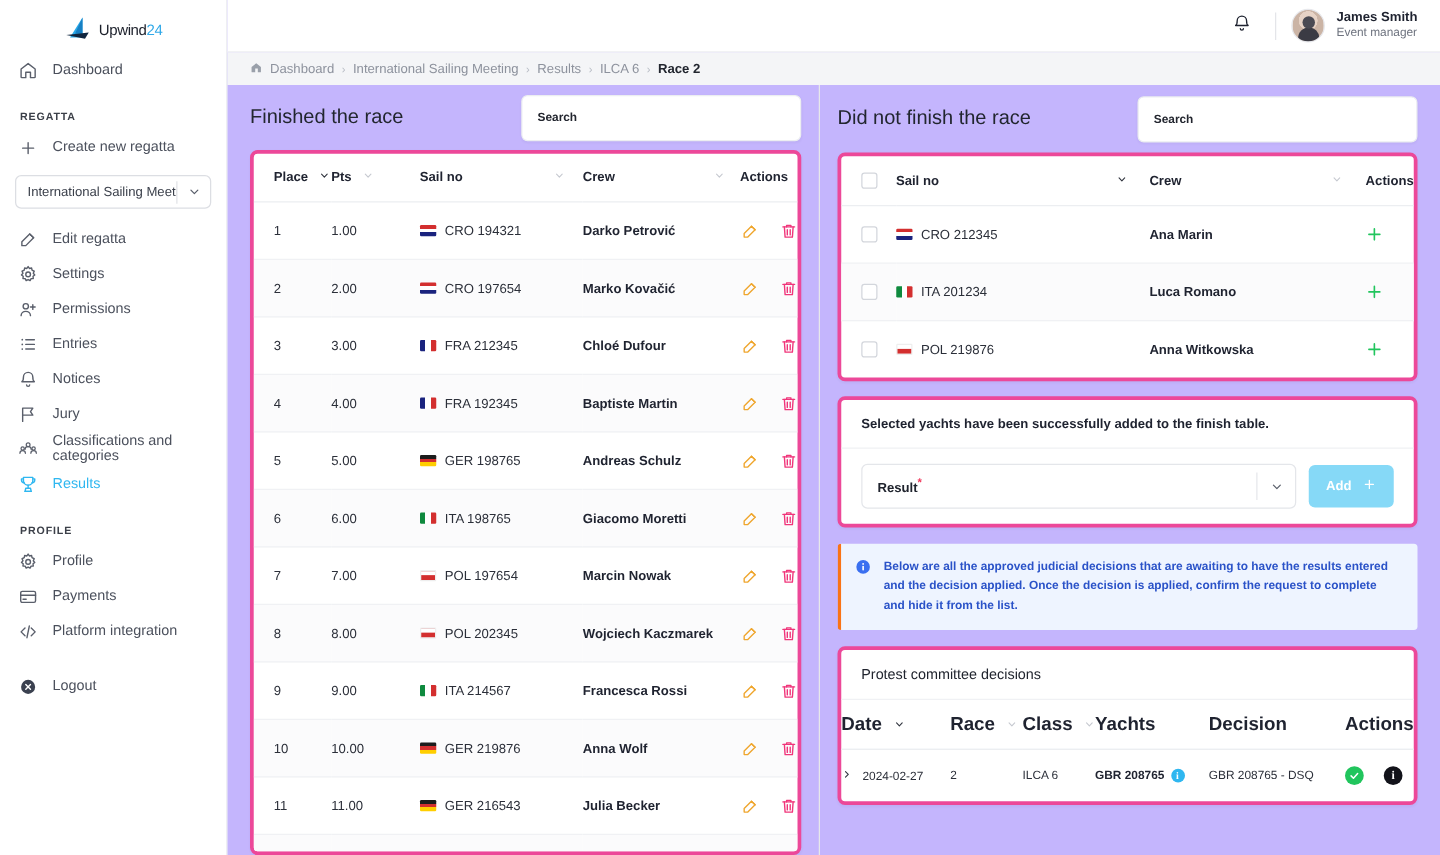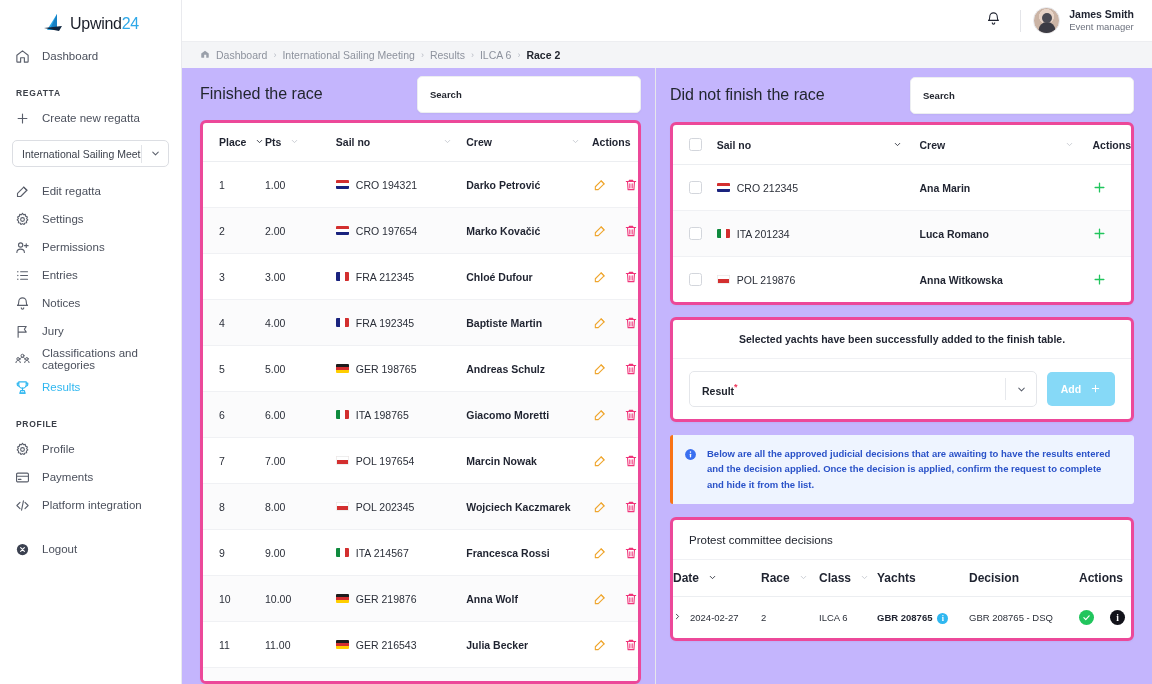--- a/index.html
+++ b/index.html
@@ -16,21 +16,21 @@
   #sidebar {
     width: 182px; min-width: 182px; height: 684px;
     background: #ffffff;
     border-right: 1px solid #e9eaee;
     padding: 0;
     position: relative;
   }
   .logo-wrap { height: 42px; display: flex; align-items: center; justify-content: center; padding-top: 6px; }
   .logo { display: flex; align-items: center; gap: 2px; }
   .logo-mark { width: 26px; height: 22px; position: relative; }
-  .logo-text { font-size: 16px; font-weight: 400; letter-spacing: -0.3px; color: #1b1f2a; }
+  .logo-text { font-size: 12px; font-weight: 400; letter-spacing: -0.3px; color: #1b1f2a; }
   .logo-text .num { color: #2fa8e8; }
 
   .nav-section-label {
     font-size: 8.5px; font-weight: 700; letter-spacing: 0.7px;
     color: #3c4049; padding: 0 0 0 16px; margin-top: 18px; margin-bottom: 6px;
   }
   .nav-item {
     display: flex; align-items: center; gap: 11px;
     height: 28px; padding: 0 14px; margin: 0 0 0 0;
     font-size: 11.5px; color: #4b505c; cursor: pointer;
@@ -135,21 +135,21 @@
 
   .acts { display: flex; align-items: center; gap: 16px; }
   .iconbtn { cursor: pointer; display:flex; align-items:center; justify-content:center; width:15px; height:15px; }
 
   .cbox {
     width: 13px; height: 13px; border: 1.4px solid #d3d6dc; border-radius: 2.5px;
     background: #fff; cursor: pointer; display: block;
   }
 
   .notice-card { margin-top: 12px; }
-  .notice-msg { padding: 13px 16px; font-size: 10.5px; font-weight: 700; color: #1f2330; border-bottom: 1px solid #f0f1f4; text-align: center; }
+  .notice-msg { padding: 13px 16px; font-size: 10.5px; font-weight: 700; color: #1f2330; border-bottom: 1px solid #f0f1f4; }
   .result-row { display: flex; align-items: center; gap: 10px; padding: 12px 16px; }
   .result-select {
     flex: 1; height: 36px; border: 1px solid #e4e6ea; border-radius: 5px;
     display: flex; align-items: center; background: #fff; cursor: pointer;
   }
   .result-select .lbl { flex:1; padding-left: 12px; font-size: 10.5px; font-weight:700; color:#20242e; }
   .result-select .req { color: #f0365a; font-size: 9px; vertical-align: super; }
   .result-select .sp { width:1px; height:22px; background:#e6e8ec; }
   .result-select .chv { width: 30px; display:flex; align-items:center; justify-content:center; }
   .btn-add {
@@ -161,21 +161,21 @@
 
   .info-banner {
     margin-top: 13px; background: #eef4ff; border-left: 3px solid #f97316;
     border-radius: 3px; display: flex; gap: 10px; padding: 11px 14px 12px 11px;
   }
   .info-banner .txt { font-size: 9.5px; line-height: 1.62; color: #2a52c8; font-weight: 700; }
   .info-ic { width: 13px; height: 13px; flex: 0 0 13px; margin-top: 1px; }
 
   .protest-card { margin-top: 13px; }
   .protest-title { padding: 14px 16px 13px 16px; font-size: 11.5px; color: #20242e; border-bottom: 1px solid #f0f1f4; }
-  .protest-card thead th { font-size: 12px; padding: 11px 0; }
+  .protest-card thead th { font-size: 15px; padding: 11px 0; }
   .protest-card tbody td { font-size: 9.5px; padding: 13px 0; }
   .chev-right { margin-right: 8px; }
   .blue-dot {
     display:inline-flex; align-items:center; justify-content:center;
     width: 11px; height: 11px; border-radius:50%; background:#2fb7f0; color:#fff;
     font-size: 8px; font-weight: 700; font-family:"Liberation Serif", serif; margin-left: 5px;
     vertical-align: middle;
   }
   .ok-dot {
     width: 15px; height: 15px; border-radius: 50%; background: #21c55d;

